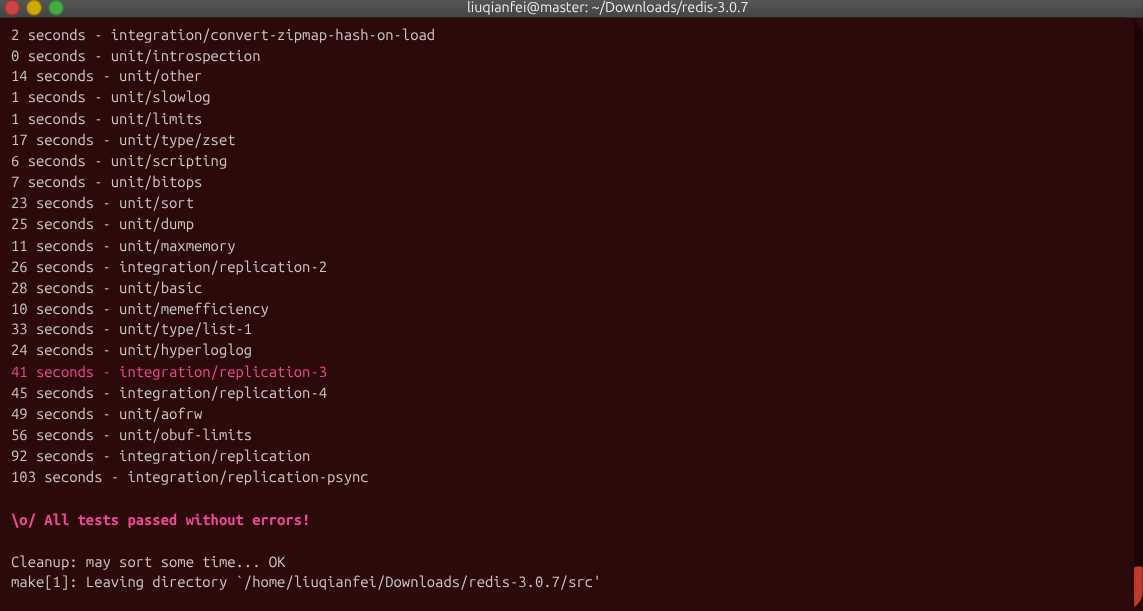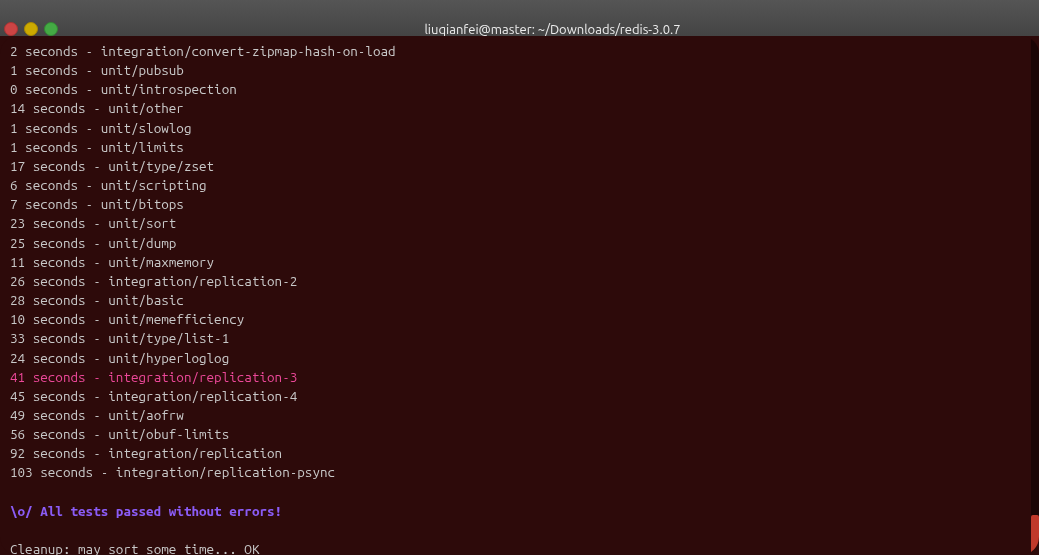--- a/index.html
+++ b/index.html
@@ -17,24 +17,24 @@
     }
 
     .window {
       width: 1039px;
       height: 555px;
       display: flex;
       flex-direction: column;
     }
 
     .titlebar {
-      height: 36px;
+      height: 16px;
       background: linear-gradient(to bottom, #555555, #444444);
       display: flex;
-      align-items: flex-end;
+      align-items: flex-start;
       padding: 0 4px;
       flex-shrink: 0;
     }
 
     .traffic-lights {
       display: flex;
       gap: 6px;
       margin-right: 12px;
     }
 
@@ -104,21 +104,20 @@
   <div class="titlebar">
     <div class="traffic-lights">
       <div class="traffic-light close"></div>
       <div class="traffic-light minimize"></div>
       <div class="traffic-light maximize"></div>
     </div>
     <div class="titlebar-title">liuqianfei@master: ~/Downloads/redis-3.0.7</div>
   </div>
   <div class="terminal-body">
     <pre id="terminal-output"><span style="color: rgb(200, 200, 200);">2 seconds - integration/convert-zipmap-hash-on-load
-</span><span style="color: rgb(200, 200, 200);">1 seconds - unit/pubsub
 </span><span style="color: rgb(200, 200, 200);">0 seconds - unit/introspection
 </span><span style="color: rgb(200, 200, 200);">14 seconds - unit/other
 </span><span style="color: rgb(200, 200, 200);">1 seconds - unit/slowlog
 </span><span style="color: rgb(200, 200, 200);">1 seconds - unit/limits
 </span><span style="color: rgb(200, 200, 200);">17 seconds - unit/type/zset
 </span><span style="color: rgb(200, 200, 200);">6 seconds - unit/scripting
 </span><span style="color: rgb(200, 200, 200);">7 seconds - unit/bitops
 </span><span style="color: rgb(200, 200, 200);">23 seconds - unit/sort
 </span><span style="color: rgb(200, 200, 200);">25 seconds - unit/dump
 </span><span style="color: rgb(200, 200, 200);">11 seconds - unit/maxmemory
@@ -127,21 +126,21 @@
 </span><span style="color: rgb(200, 200, 200);">10 seconds - unit/memefficiency
 </span><span style="color: rgb(200, 200, 200);">33 seconds - unit/type/list-1
 </span><span style="color: rgb(200, 200, 200);">24 seconds - unit/hyperloglog
 </span><span style="color: #ec4899;">41 seconds - integration/replication-3
 </span><span style="color: rgb(200, 200, 200);">45 seconds - integration/replication-4
 </span><span style="color: rgb(200, 200, 200);">49 seconds - unit/aofrw
 </span><span style="color: rgb(200, 200, 200);">56 seconds - unit/obuf-limits
 </span><span style="color: rgb(200, 200, 200);">92 seconds - integration/replication
 </span><span style="color: rgb(200, 200, 200);">103 seconds - integration/replication-psync
 </span><span style="color: rgb(200, 200, 200);">
-</span><span style="color: #8b5cf6; font-weight: bold;">\o/ All tests passed without errors!
+</span><span style="color: #ec4899; font-weight: bold;">\o/ All tests passed without errors!
 </span><span style="color: rgb(200, 200, 200);">
 </span><span style="color: rgb(200, 200, 200);">Cleanup: may sort some time... OK
 </span><span style="color: rgb(200, 200, 200);">make[1]: Leaving directory `/home/liuqianfei/Downloads/redis-3.0.7/src'
 </span>
 </pre>
     <div class="scrollbar">
       <div class="scrollbar-thumb"></div>
     </div>
   </div>
 </div>

